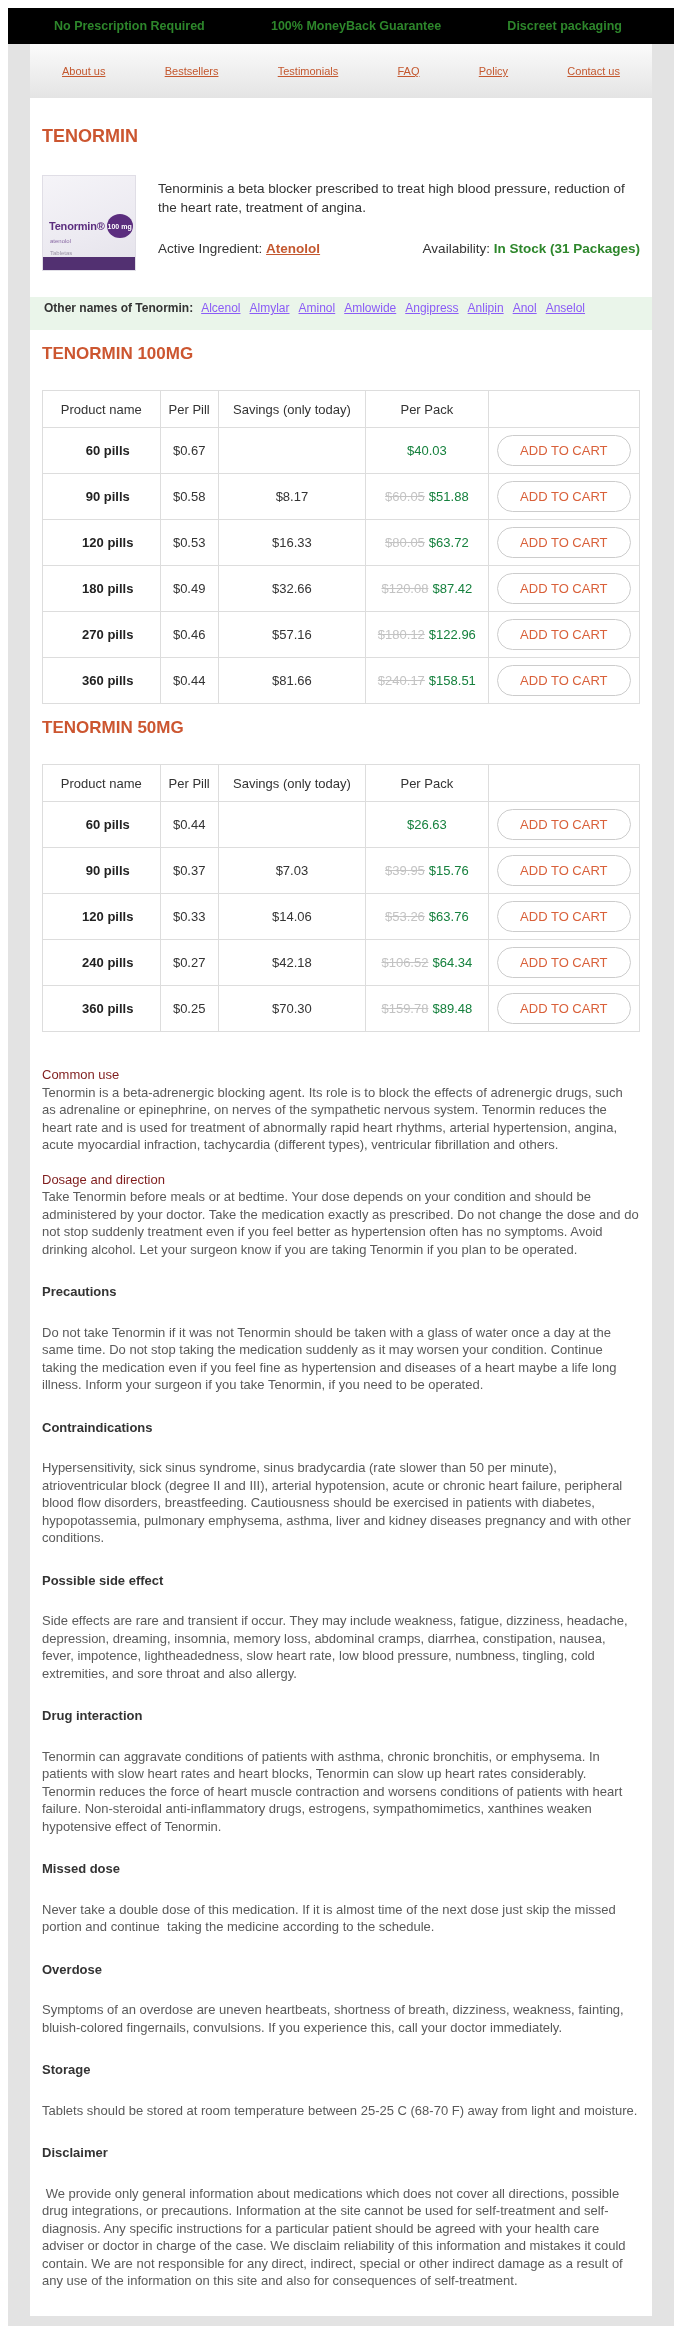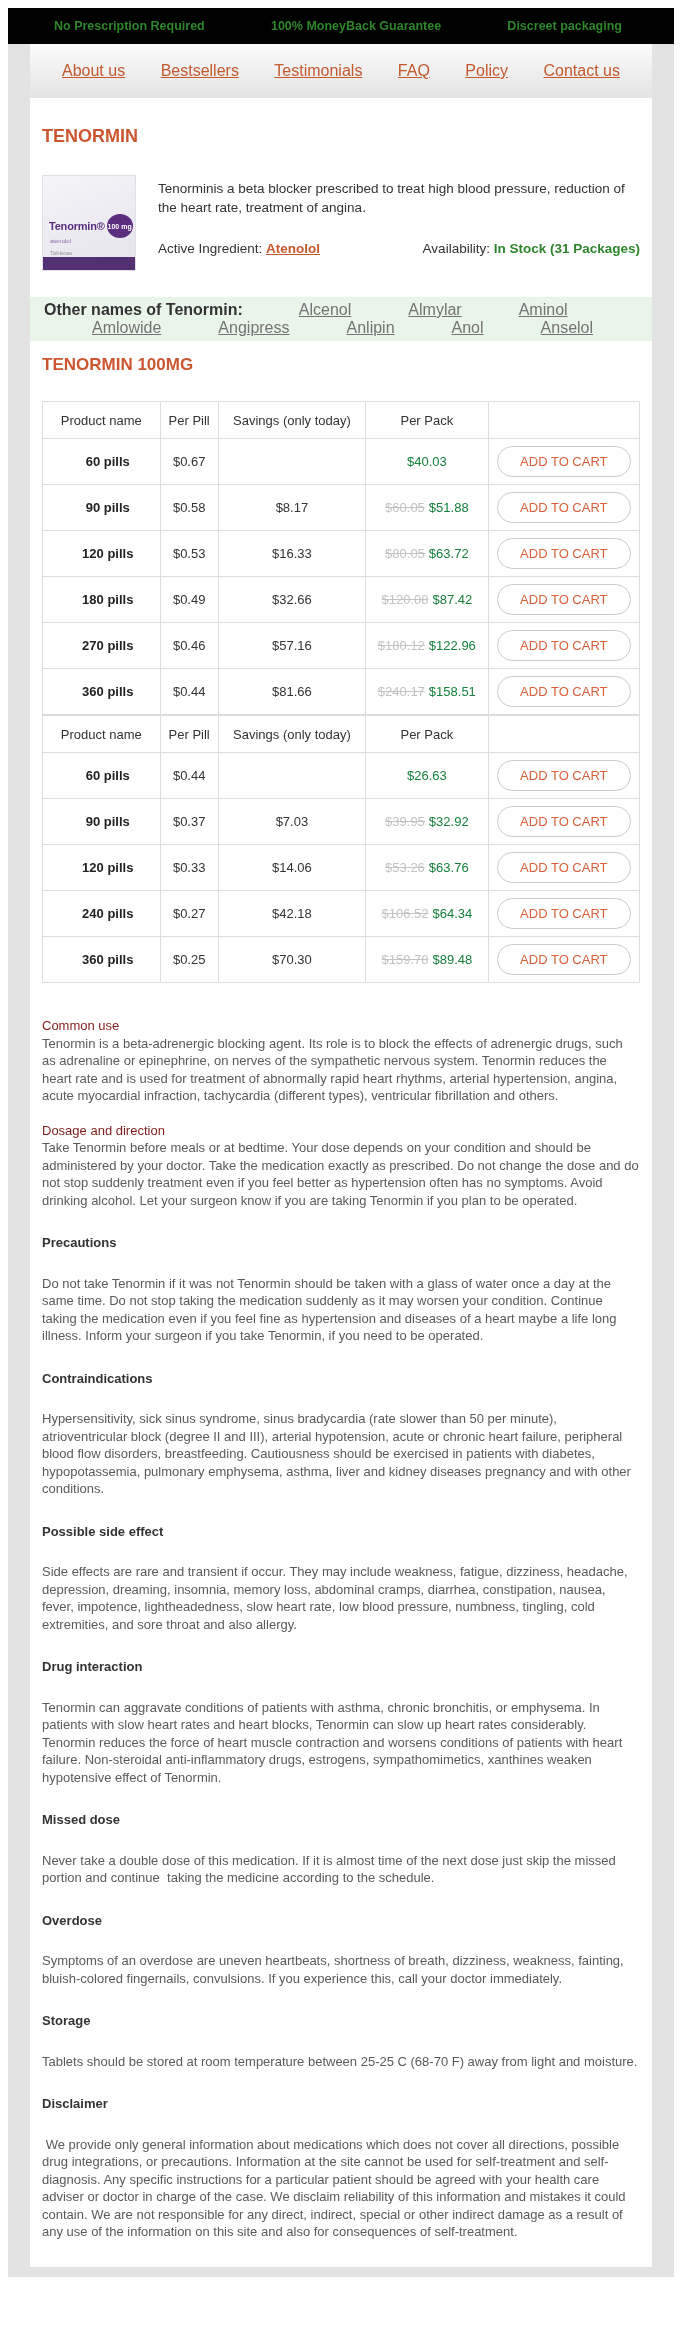--- a/index.html
+++ b/index.html
@@ -27,21 +27,21 @@
 
   
   .navwrap { background:#e3e3e3; }
   .nav-inner {
     width:622px; margin:0 auto; height:54px;
     background:linear-gradient(#fbfbfb,#e4e4e4);
     display:flex; align-items:center; justify-content:space-between;
     padding:0 32px;
   }
   .nav-link {
-    color:#c4582f; font-size:16px; text-decoration:underline;
+    color:#c4582f; font-size:11px; text-decoration:underline;
     cursor:pointer; white-space:nowrap;text-align:right;
   }
 
   
   .content {
     width:622px; margin:0 auto; background:#ffffff;
     padding:4px 0 26px;
   }
 
   h1.product-title {
@@ -79,24 +79,24 @@
     display:flex; justify-content:space-between; margin-top:24px;
     font-size:13.5px; color:#333;
   }
   .ai-link { color:#c4582f; font-weight:bold; text-decoration:underline; cursor:pointer; }
   .stock { color:#2d862b; font-weight:bold; }
 
   
   .other-names {
     margin-top:26px; background:#eaf5ea; min-height:33px;
     display:flex; align-items:flex-start; flex-wrap:wrap;
-    padding:4px 10px 4px 14px; font-size:16px;
+    padding:4px 10px 4px 14px; font-size:12px;
   }
   .on-label { color:#333; font-weight:bold; margin-right:8px; }
-  .on-link { color:#737373; text-decoration:underline; margin-right:9px; cursor:pointer;margin-left:48px; }
+  .on-link { color:#8b5cf6; text-decoration:underline; margin-right:9px; cursor:pointer; }
 
   
   .dose-title {
     color:#cc5630; font-size:17px; font-weight:bold;
     margin:14px 12px 26px;
   }
   table.prices {
     border-collapse:collapse; margin:0 12px; width:598px;
     font-size:13px; color:#333;
   }
@@ -240,41 +240,42 @@
         <tr>
           <td class="pname">360 pills</td>
           <td class="ppill">$0.44</td>
           <td class="psave">$81.66</td>
           <td class="ppack"><span class="old-price">$240.17</span><span class="new-price">$158.51</span></td>
           <td class="pbtn"><button class="cart-btn">ADD TO CART</button></td>
         </tr>
       </tbody>
         </table>
 
+      <div class="dose-title">TENORMIN 50MG</div>
       <table class="prices">
         <tbody>
             <tr>
           <th class="pname">Product name</th>
           <th class="ppill">Per Pill</th>
           <th class="psave">Savings (only today)</th>
           <th class="ppack">Per Pack</th>
           <th class="pbtn"></th>
         </tr>
         <tr>
           <td class="pname">60 pills</td>
           <td class="ppill">$0.44</td>
           <td class="psave"></td>
           <td class="ppack"><span class="new-price">$26.63</span></td>
           <td class="pbtn"><button class="cart-btn">ADD TO CART</button></td>
         </tr>
         <tr>
           <td class="pname">90 pills</td>
           <td class="ppill">$0.37</td>
           <td class="psave">$7.03</td>
-          <td class="ppack"><span class="old-price">$39.95</span><span class="new-price">$32.92</span></td>
+          <td class="ppack"><span class="old-price">$39.95</span><span class="new-price">$15.76</span></td>
           <td class="pbtn"><button class="cart-btn">ADD TO CART</button></td>
         </tr>
         <tr>
           <td class="pname">120 pills</td>
           <td class="ppill">$0.33</td>
           <td class="psave">$14.06</td>
           <td class="ppack"><span class="old-price">$53.26</span><span class="new-price">$63.76</span></td>
           <td class="pbtn"><button class="cart-btn">ADD TO CART</button></td>
         </tr>
         <tr>

